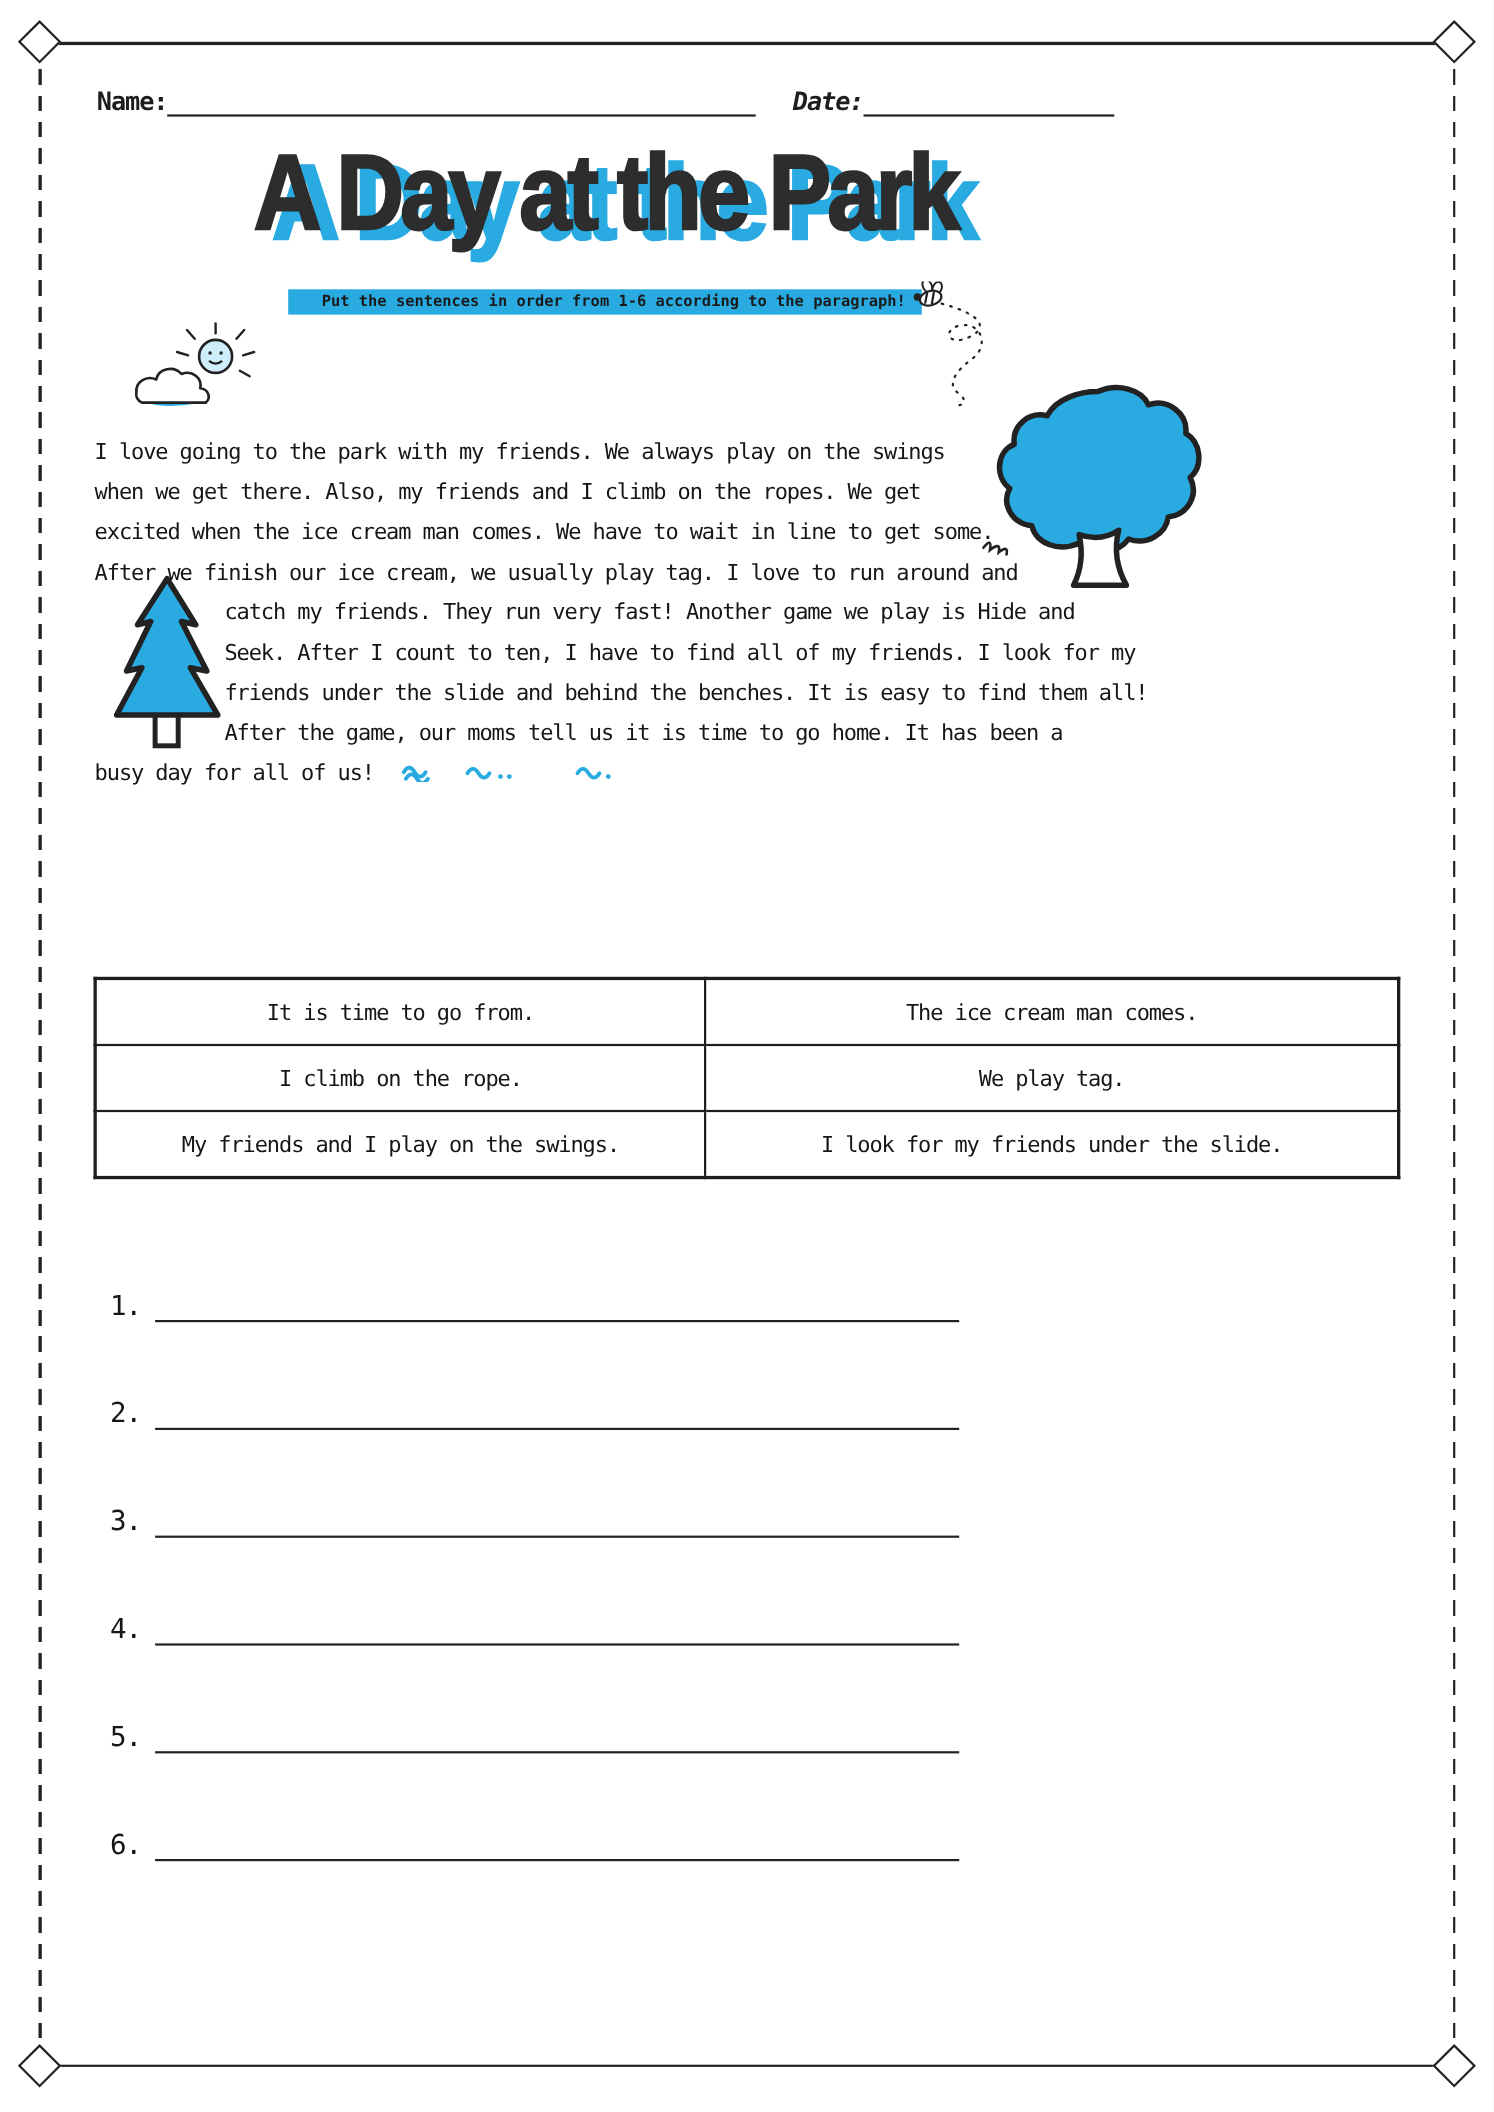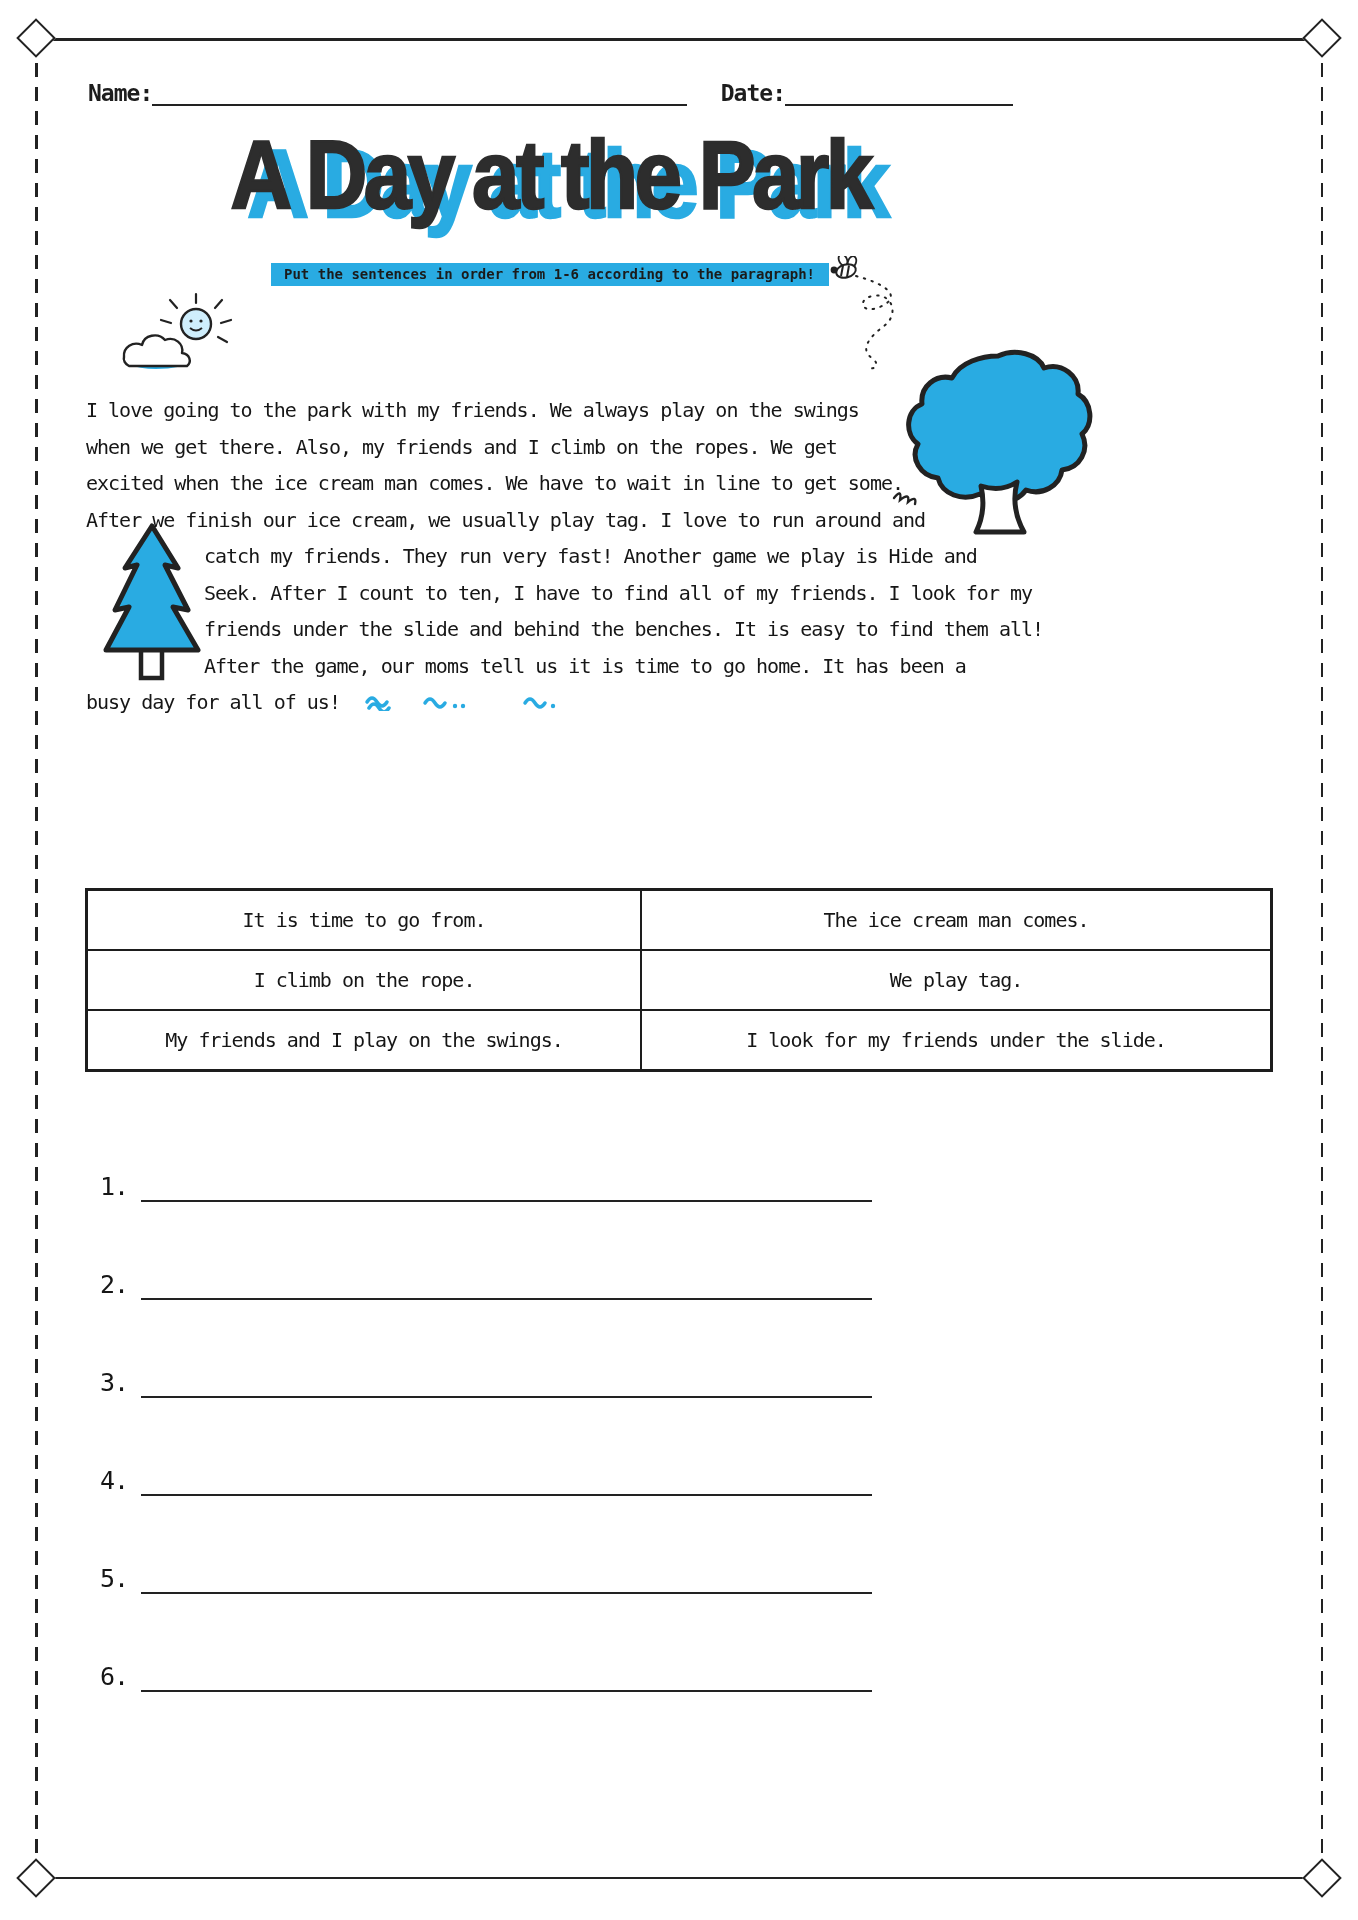--- a/index.html
+++ b/index.html
@@ -32,39 +32,39 @@
   .corner.br{left:1308px;top:1864px;}
 
   
   .name-row{
     position:absolute;top:80px;left:88px;width:925px;
     display:flex;align-items:flex-end;gap:0;
     font-size:23px;font-weight:bold;letter-spacing:-1px;
   }
   .blank-line{border-bottom:2.5px solid #222;height:4px;}
   .name-row .name-blank{flex:1;}
-  .name-row .date-label{margin-left:34px;}
+  .name-row .date-label{margin-left:34px;font-style:italic;}
   .name-row .date-blank{width:228px;}
 
   
   .title-block{position:absolute;top:126px;left:100px;width:900px;text-align:center;}
   .title-wrap{
     position:relative;display:inline-block;transform:scaleX(.88);
     font-family:"Liberation Sans", sans-serif;
     font-weight:bold;font-size:97px;line-height:1;letter-spacing:-4px;
     -webkit-text-stroke:2.5px currentColor;
     white-space:nowrap;
   }
   .title-blue{position:absolute;left:19px;top:9px;color:#29ABE2;}
   .title-dark{position:relative;color:#2d2d2d;}
   .instruction-bar{
     display:inline-block;margin-top:40px;
     background:#29ABE2;color:#1b1b1b;
     font-size:14px;font-weight:bold;letter-spacing:0;
-    padding:3px 14px 4px 13px;
+    padding:3px 14px 4px 30px;
   }
 
   
   .doodle{position:absolute;z-index:1;}
   .sun-doodle{top:291px;left:114px;}
   .bee-doodle{top:256px;left:816px;}
   .round-tree{top:346px;left:888px;}
   .pine-tree{top:520px;left:84px;}
 
   

